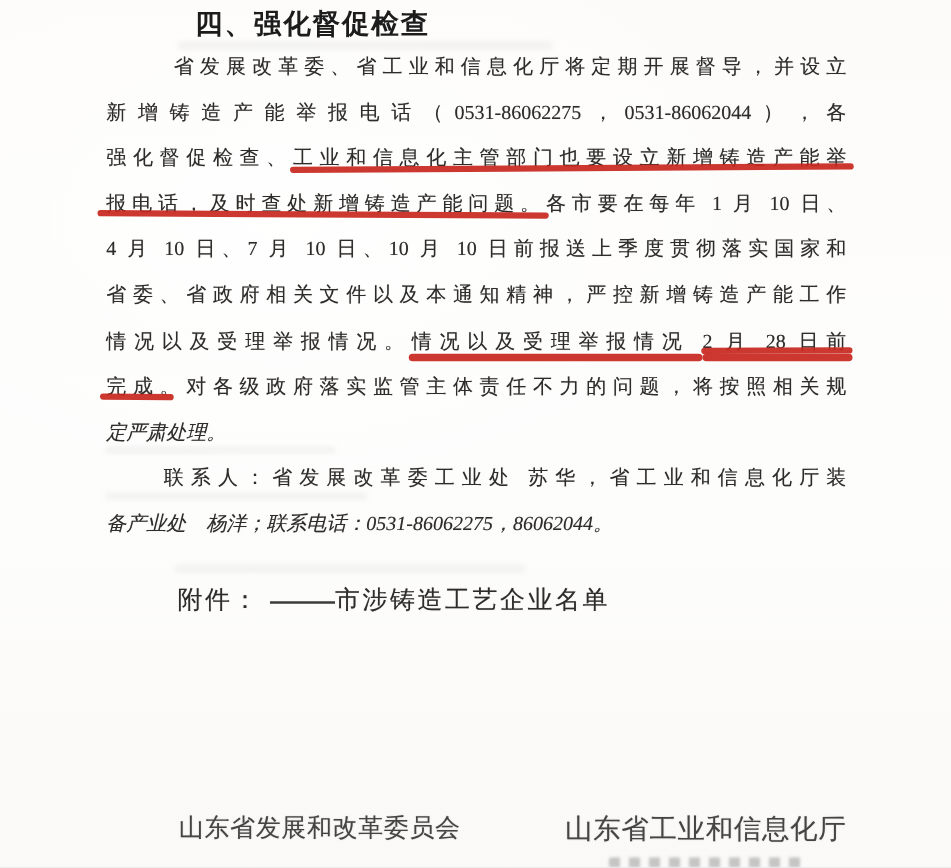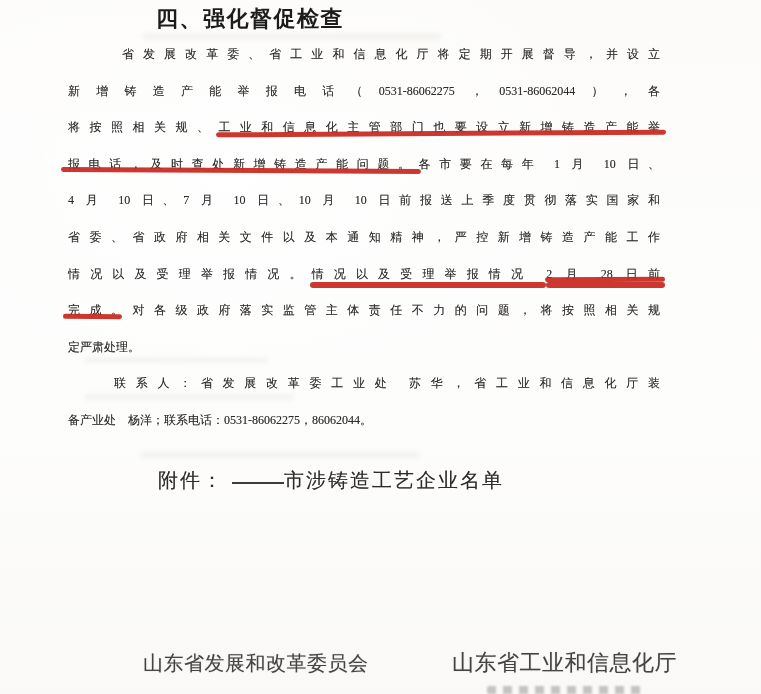--- a/index.html
+++ b/index.html
@@ -12,29 +12,29 @@
     font-family:"Liberation Serif","DejaVu Serif",serif;
     color:var(--ink);
   }
   .heading{
     position:absolute; left:156px; top:5px;
     font-family:"Liberation Sans","DejaVu Sans",sans-serif;
     font-size:22px; line-height:27px; font-weight:700; color:#1c1c1c;
     letter-spacing:1.5px; white-space:nowrap;
   }
   .body-lines{
-    position:absolute; left:68px; top:36px; width:592px;
-    font-size:12px;
+    position:absolute; left:85px; top:36px; width:592px;
+    font-size:16px;
     text-shadow:0 0 .6px rgba(60,55,50,.45);
   }
   .line{
     height:36.6px; line-height:36.6px; white-space:nowrap;
     text-align:justify; text-align-last:justify;
   }
-  .line.no-just{ text-align:left; text-align-last:auto; }
+  .line.no-just{ text-align:left; text-align-last:auto;font-style:italic; }
   .line.indent{ text-indent:54px; }
   .line.indent-sm{ text-indent:46px; }
   
   .ul{ position:relative; }
   .ul::after{
     content:""; position:absolute; height:5.4px; background:var(--red);
     border-radius:3px; left:-2px; right:-3px; bottom:-3px; opacity:.92;
   }
   .u3::after{ bottom:-2px; right:-6px; transform:rotate(-.35deg); }
   .u4::after{ bottom:-3px; left:-7px; right:-2px; transform:rotate(.3deg); }
@@ -44,21 +44,20 @@
     content:""; position:absolute; height:5px; background:var(--red);
     border-radius:3px; left:-1px; right:-5px; bottom:-1px; opacity:.92;
     transform:rotate(-.2deg);
   }
   .u8::after{ bottom:-2px; left:-5px; right:-11px; transform:rotate(.5deg); }
 
   .attachment{
     position:absolute; left:142px; top:462px; height:36.6px; line-height:36.6px;
     font-size:20px; letter-spacing:2px; white-space:nowrap;
     text-shadow:0 0 .6px rgba(60,55,50,.45);
-    margin-left:16px;
   }
   .blank{
     display:inline-block; width:52px; height:2px;
     border-bottom:2px solid #3b3b3b; margin:0 0 3px 8px; vertical-align:baseline;
   }
   .sig{
     position:absolute; top:645px; height:36.6px; line-height:36.6px;
     font-size:20px; color:#454442; white-space:nowrap; letter-spacing:.5px;
     text-shadow:0 0 1px rgba(90,88,85,.4);
     text-align:center;
@@ -79,21 +78,21 @@
 </head>
 <body>
 
 <div class="page">
 
   <div class="heading">四、强化督促检查</div>
 
   <div class="body-lines">
       <div class="line indent"><span class="">省发展改革委、省工业和信息化厅将定期开展督导，并设立</span></div>
       <div class="line"><span class="">新增铸造产能举报电话（0531-86062275，0531-86062044），各</span></div>
-      <div class="line"><span class="">将按照相关规、</span><span class="ul u3">工业和信息化主管部门也要设立新增铸造产能举</span></div>
+      <div class="line"><span class="">强化督促检查、</span><span class="ul u3">工业和信息化主管部门也要设立新增铸造产能举</span></div>
       <div class="line"><span class="ul u4">报电话，及时查处新增铸造产能问题。</span><span class="">各市要在每年 1 月 10 日、</span></div>
       <div class="line"><span class="">4 月 10 日、7 月 10 日、10 月 10 日前报送上季度贯彻落实国家和</span></div>
       <div class="line"><span class="">省委、省政府相关文件以及本通知精神，严控新增铸造产能工作</span></div>
       <div class="line"><span class="">情况以及受理举报情况。</span><span class="ul u7a">情况以及受理举报情况 </span><span class="ul u7b">2 月 28 日前</span></div>
       <div class="line"><span class="ul u8">完成</span><span class="">。对各级政府落实监管主体责任不力的问题，将按照相关规</span></div>
       <div class="line no-just"><span class="">定严肃处理。</span></div>
       <div class="line indent-sm"><span class="">联系人：省发展改革委工业处 苏华，省工业和信息化厅装</span></div>
       <div class="line no-just"><span class="">备产业处　杨洋；联系电话：0531-86062275，86062044。</span></div>
     </div>
 

